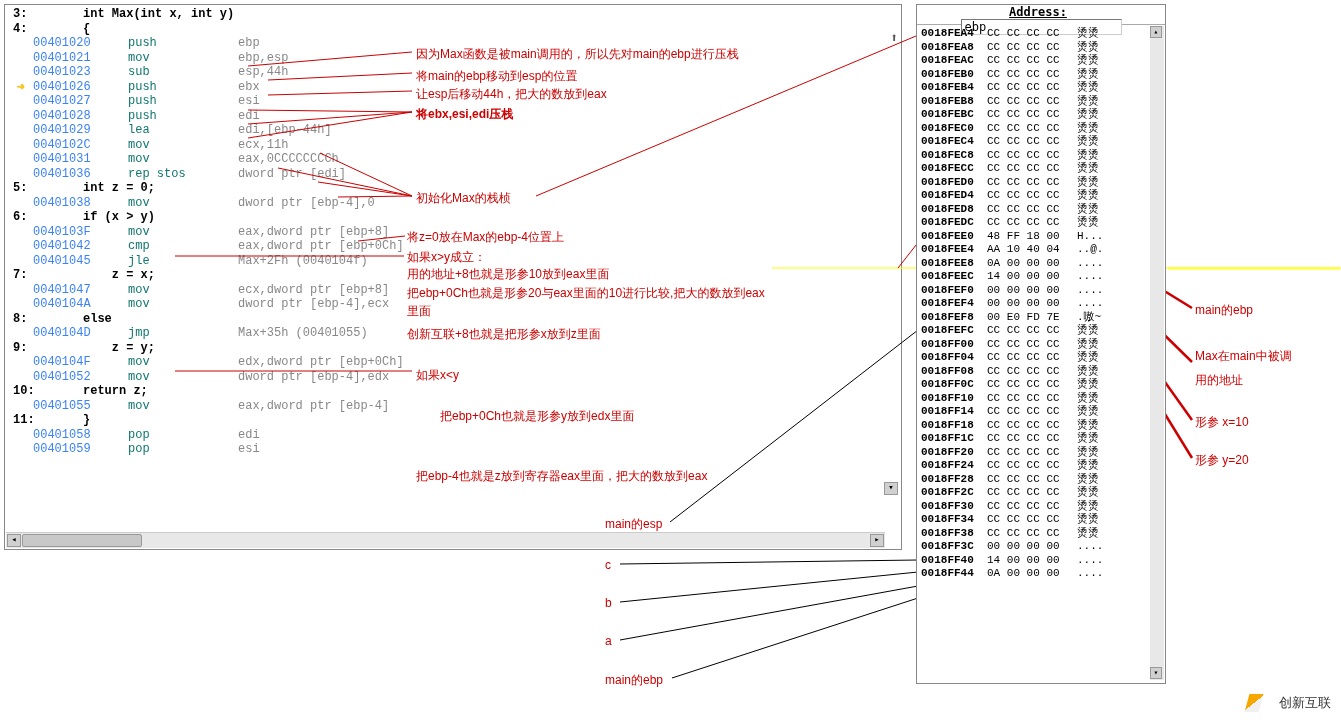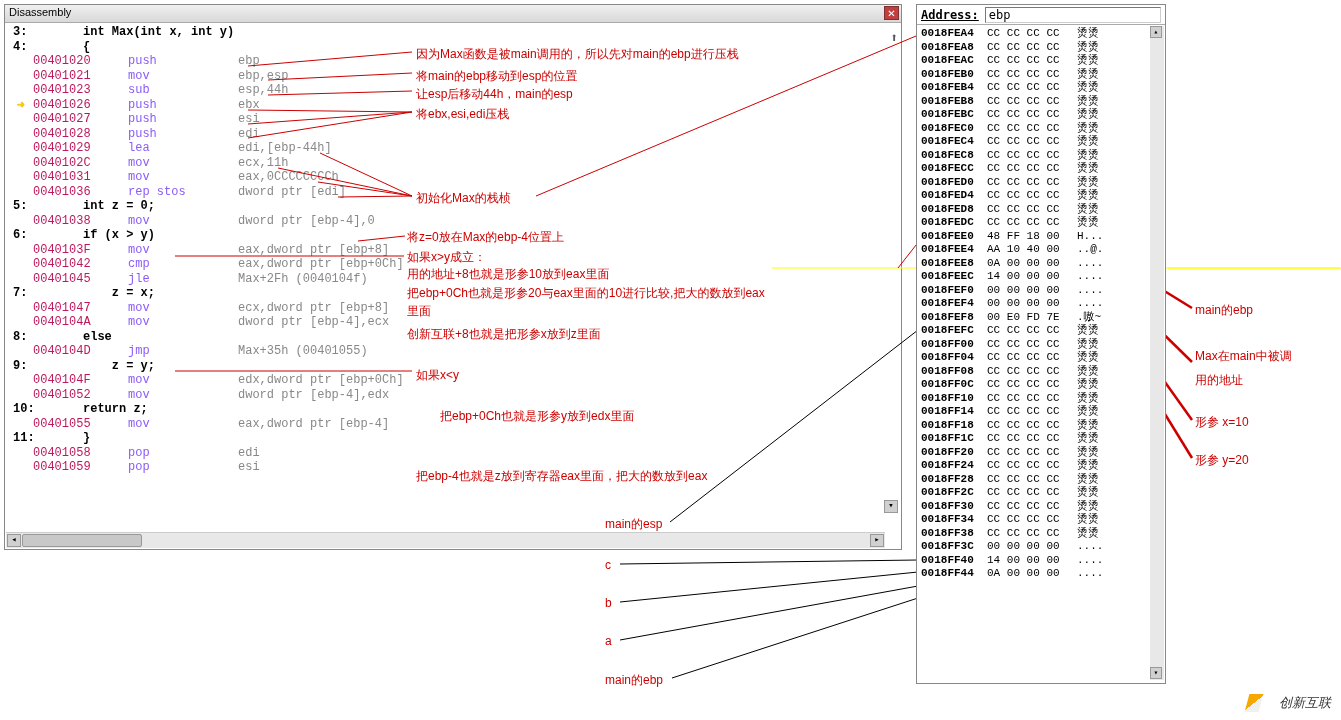--- a/index.html
+++ b/index.html
@@ -4,60 +4,56 @@
 <style>
 * { margin: 0; padding: 0; box-sizing: border-box; }
 body { font-family: 'Courier New', monospace; font-size: 12px; background: #fff; width: 1341px; height: 720px; position: relative; overflow: hidden; }
 .disasm-window { position: absolute; left: 4px; top: 4px; width: 898px; height: 546px; border: 1px solid #888; background: #fff; }
 .disasm-title { height: 18px; background: linear-gradient(to bottom, #f0f0f0, #d8d8d8); border-bottom: 1px solid #aaa; padding: 1px 4px; font-family: Verdana, sans-serif; font-size: 11px; color: #000; position: relative; }
 .disasm-close { position: absolute; right: 2px; top: 1px; width: 15px; height: 14px; background: #c04040; color: #fff; text-align: center; line-height: 13px; font-size: 10px; cursor: pointer; border: 1px solid #803030; }
 .disasm-body { position: relative; height: 510px; overflow: hidden; }
 .uparrow { position: absolute; right: 3px; top: 25px; font-size: 13px; color: #555; }
 .code-area { padding: 2px 8px; font-family: Consolas, 'Courier New', monospace; font-size: 12px; line-height: 14.5px; color: #000; white-space: pre; }
 .code-area .ln { display: flex; }
-.code-area .addr { width: 95px; color: #be185d; }
-.code-area .opcode { width: 110px; color: #8b5cf6; }
+.code-area .addr { width: 95px; color: #3b82f6; }
+.code-area .opcode { width: 110px; color: #0f766e; }
 .code-area .operand { color: #888; }
 .code-area .bold { color: #000; font-weight: bold; }
 .line-num { width: 70px; color: #000; font-weight: bold; }
 .arrow-yellow { position: absolute; left: 14px; top: 78px; width: 12px; height: 12px; }
 .arrow-yellow::before { content: '➜'; color: #ffcc00; font-size: 13px; position: absolute; left: -2px; top: -4px; text-shadow: 0 0 1px #b08000; }
 .scrollbar-bottom { position: absolute; bottom: 1px; left: 1px; right: 16px; height: 16px; background: #e8e8e8; border-top: 1px solid #ccc; }
 .scroll-thumb { position: absolute; left: 16px; top: 1px; width: 120px; height: 13px; background: #c8c8c8; border: 1px solid #999; border-radius: 2px; }
 .scroll-btn { position: absolute; top: 1px; width: 14px; height: 13px; background: #d0d0d0; border: 1px solid #999; text-align: center; font-size: 9px; line-height: 11px; }
 .scroll-btn.l { left: 1px; } .scroll-btn.r { right: 1px; }
 .vscroll-btn { position: absolute; right: 3px; bottom: 20px; width: 14px; height: 13px; background: #d0d0d0; border: 1px solid #999; text-align: center; font-size: 9px; line-height: 10px; }
 .annotation { position: absolute; color: #c00; font-family: 'SimSun', sans-serif; font-size: 12px; white-space: nowrap; }
 .memory-window { position: absolute; left: 916px; top: 4px; width: 250px; height: 680px; border: 1px solid #888; background: #fff; }
-.memory-header { height: 20px; border-bottom: 1px solid #aaa; display: flex; align-items: center; padding: 0 4px; font-family: Consolas, monospace; font-size: 12px; }
+.memory-header { height: 20px; border-bottom: 1px solid #aaa; display: flex; align-items: center; padding: 0 4px; font-family: Consolas, monospace; font-size: 12px; flex-direction: column; }
 .memory-addr-label { font-weight: bold; text-decoration: underline; margin-right: 6px; }
 .memory-input { flex: 1; border: 1px inset #ccc; height: 16px; font-family: Consolas, monospace; font-size: 12px; padding: 0 3px; }
 .memory-body { padding: 2px 4px; font-family: Consolas, 'Courier New', monospace; font-size: 11px; line-height: 13.5px; overflow: hidden; height: 656px; position: relative; }
 .mem-scrollbar { position: absolute; right: 1px; top: 1px; width: 14px; height: 654px; background: #e8e8e8; }
 .mem-scroll-up, .mem-scroll-down { width: 12px; height: 12px; background: #d0d0d0; border: 1px solid #999; font-size: 8px; text-align: center; line-height: 10px; }
 .mem-scroll-down { position: absolute; bottom: 1px; left: 0; }
 .mem-row { display: flex; white-space: pre; }
 .mem-addr { width: 66px; font-weight: bold; color: #000; }
 .mem-hex { width: 90px; color: #000; }
 .mem-ascii { color: #000; }
 .yellow-hl { position: absolute; background: rgba(255, 255, 0, 0.5); height: 2px; }
 .right-annotation { position: absolute; color: #c00; font-family: 'SimSun', sans-serif; font-size: 12px; }
 svg.lines { position: absolute; left: 0; top: 0; pointer-events: none; }
-.watermark { position: absolute; right: 10px; bottom: 8px; font-family: 'Microsoft YaHei', sans-serif; font-size: 13px; color: #333; display: flex; align-items: center; gap: 16px; font-style: italic; }
+.watermark { position: absolute; right: 10px; bottom: 8px; font-family: 'Microsoft YaHei', sans-serif; font-size: 13px; color: #333; display: flex; align-items: center; gap: 16px; }
 .watermark .logo { width: 18px; height: 18px; position: relative; }
 .watermark .logo::before { content: ''; position: absolute; left: 2px; top: 0; width: 14px; height: 18px; background: linear-gradient(135deg, #f7a800 50%, #f0f0f0 50%); transform: skewX(-15deg); }
 </style>
 </head>
 <body>
 
 <div class="disasm-window">
-  <div class="disasm-title">
-    <span>Disassembly</span>
-    <div class="disasm-close">✕</div>
-  </div>
   <div class="uparrow">⬆</div>
   <div class="disasm-body">
     <div class="arrow-yellow"></div>
     <div class="code-area" id="code-area"><div class="ln"><span class="line-num bold">3:      </span><span class="bold">int Max(int x, int y)</span></div><div class="ln"><span class="line-num bold">4:      </span><span class="bold">{</span></div><div class="ln"><span style="width:20px;display:inline-block"></span><span class="addr">00401020</span><span class="opcode">push</span><span class="operand">ebp</span></div><div class="ln"><span style="width:20px;display:inline-block"></span><span class="addr">00401021</span><span class="opcode">mov</span><span class="operand">ebp,esp</span></div><div class="ln"><span style="width:20px;display:inline-block"></span><span class="addr">00401023</span><span class="opcode">sub</span><span class="operand">esp,44h</span></div><div class="ln"><span style="width:20px;display:inline-block"></span><span class="addr">00401026</span><span class="opcode">push</span><span class="operand">ebx</span></div><div class="ln"><span style="width:20px;display:inline-block"></span><span class="addr">00401027</span><span class="opcode">push</span><span class="operand">esi</span></div><div class="ln"><span style="width:20px;display:inline-block"></span><span class="addr">00401028</span><span class="opcode">push</span><span class="operand">edi</span></div><div class="ln"><span style="width:20px;display:inline-block"></span><span class="addr">00401029</span><span class="opcode">lea</span><span class="operand">edi,[ebp-44h]</span></div><div class="ln"><span style="width:20px;display:inline-block"></span><span class="addr">0040102C</span><span class="opcode">mov</span><span class="operand">ecx,11h</span></div><div class="ln"><span style="width:20px;display:inline-block"></span><span class="addr">00401031</span><span class="opcode">mov</span><span class="operand">eax,0CCCCCCCCh</span></div><div class="ln"><span style="width:20px;display:inline-block"></span><span class="addr">00401036</span><span class="opcode">rep stos</span><span class="operand">dword ptr [edi]</span></div><div class="ln"><span class="line-num bold">5:      </span><span class="bold">int z = 0;</span></div><div class="ln"><span style="width:20px;display:inline-block"></span><span class="addr">00401038</span><span class="opcode">mov</span><span class="operand">dword ptr [ebp-4],0</span></div><div class="ln"><span class="line-num bold">6:      </span><span class="bold">if (x &gt; y)</span></div><div class="ln"><span style="width:20px;display:inline-block"></span><span class="addr">0040103F</span><span class="opcode">mov</span><span class="operand">eax,dword ptr [ebp+8]</span></div><div class="ln"><span style="width:20px;display:inline-block"></span><span class="addr">00401042</span><span class="opcode">cmp</span><span class="operand">eax,dword ptr [ebp+0Ch]</span></div><div class="ln"><span style="width:20px;display:inline-block"></span><span class="addr">00401045</span><span class="opcode">jle</span><span class="operand">Max+2Fh (0040104f)</span></div><div class="ln"><span class="line-num bold">7:      </span><span class="bold">    z = x;</span></div><div class="ln"><span style="width:20px;display:inline-block"></span><span class="addr">00401047</span><span class="opcode">mov</span><span class="operand">ecx,dword ptr [ebp+8]</span></div><div class="ln"><span style="width:20px;display:inline-block"></span><span class="addr">0040104A</span><span class="opcode">mov</span><span class="operand">dword ptr [ebp-4],ecx</span></div><div class="ln"><span class="line-num bold">8:      </span><span class="bold">else</span></div><div class="ln"><span style="width:20px;display:inline-block"></span><span class="addr">0040104D</span><span class="opcode">jmp</span><span class="operand">Max+35h (00401055)</span></div><div class="ln"><span class="line-num bold">9:      </span><span class="bold">    z = y;</span></div><div class="ln"><span style="width:20px;display:inline-block"></span><span class="addr">0040104F</span><span class="opcode">mov</span><span class="operand">edx,dword ptr [ebp+0Ch]</span></div><div class="ln"><span style="width:20px;display:inline-block"></span><span class="addr">00401052</span><span class="opcode">mov</span><span class="operand">dword ptr [ebp-4],edx</span></div><div class="ln"><span class="line-num bold">10:     </span><span class="bold">return z;</span></div><div class="ln"><span style="width:20px;display:inline-block"></span><span class="addr">00401055</span><span class="opcode">mov</span><span class="operand">eax,dword ptr [ebp-4]</span></div><div class="ln"><span class="line-num bold">11:     </span><span class="bold">}</span></div><div class="ln"><span style="width:20px;display:inline-block"></span><span class="addr">00401058</span><span class="opcode">pop</span><span class="operand">edi</span></div><div class="ln"><span style="width:20px;display:inline-block"></span><span class="addr">00401059</span><span class="opcode">pop</span><span class="operand">esi</span></div></div>
     <div class="vscroll-btn">▾</div>
   </div>
   <div class="scrollbar-bottom">
     <div class="scroll-btn l">◂</div>
     <div class="scroll-thumb"></div>
     <div class="scroll-btn r">▸</div>
@@ -98,22 +94,22 @@
     <line x1="1088" y1="244" x2="1192" y2="308"></line>
     <line x1="1088" y1="260" x2="1192" y2="362"></line>
     <line x1="1088" y1="274" x2="1192" y2="420"></line>
     <line x1="1088" y1="289" x2="1192" y2="458"></line>
   </g>
 </svg>
 
 <div id="annotations-container">
     <div class="annotation" style="top: 46px; left: 416px;">因为Max函数是被main调用的，所以先对main的ebp进行压栈</div>
     <div class="annotation" style="top: 68px; left: 416px;">将main的ebp移动到esp的位置</div>
-    <div class="annotation" style="top: 86px; left: 416px;">让esp后移动44h，main的esp</div>
-    <div class="annotation" style="top: 106px; left: 416px;">将ebx,esi,edi压栈</div>
+    <div class="annotation" style="top: 86px; left: 416px;">让esp后移动44h，把大的数放到eax</div>
+    <div class="annotation" style="top: 106px; left: 416px; font-weight: bold;">将ebx,esi,edi压栈</div>
     <div class="annotation" style="top: 190px; left: 416px;">初始化Max的栈桢</div>
     <div class="annotation" style="top: 229px; left: 407px;">将z=0放在Max的ebp-4位置上</div>
     <div class="annotation" style="top: 249px; left: 407px;">如果x&gt;y成立：</div>
     <div class="annotation" style="top: 266px; left: 407px;">用的地址+8也就是形参10放到eax里面</div>
     <div class="annotation" style="top: 285px; left: 407px;">把ebp+0Ch也就是形参20与eax里面的10进行比较,把大的数放到eax</div>
     <div class="annotation" style="top: 303px; left: 407px;">里面</div>
     <div class="annotation" style="top: 326px; left: 407px;">创新互联+8也就是把形参x放到z里面</div>
     <div class="annotation" style="top: 367px; left: 416px;">如果x&lt;y</div>
     <div class="annotation" style="top: 408px; left: 440px;">把ebp+0Ch也就是形参y放到edx里面</div>
     <div class="annotation" style="top: 468px; left: 416px;">把ebp-4也就是z放到寄存器eax里面，把大的数放到eax</div>
@@ -150,21 +146,21 @@
       <div class="mem-row"><span class="mem-addr">0018FEBC</span><span class="mem-hex">CC CC CC CC</span><span class="mem-ascii">烫烫</span></div>
       <div class="mem-row"><span class="mem-addr">0018FEC0</span><span class="mem-hex">CC CC CC CC</span><span class="mem-ascii">烫烫</span></div>
       <div class="mem-row"><span class="mem-addr">0018FEC4</span><span class="mem-hex">CC CC CC CC</span><span class="mem-ascii">烫烫</span></div>
       <div class="mem-row"><span class="mem-addr">0018FEC8</span><span class="mem-hex">CC CC CC CC</span><span class="mem-ascii">烫烫</span></div>
       <div class="mem-row"><span class="mem-addr">0018FECC</span><span class="mem-hex">CC CC CC CC</span><span class="mem-ascii">烫烫</span></div>
       <div class="mem-row"><span class="mem-addr">0018FED0</span><span class="mem-hex">CC CC CC CC</span><span class="mem-ascii">烫烫</span></div>
       <div class="mem-row"><span class="mem-addr">0018FED4</span><span class="mem-hex">CC CC CC CC</span><span class="mem-ascii">烫烫</span></div>
       <div class="mem-row"><span class="mem-addr">0018FED8</span><span class="mem-hex">CC CC CC CC</span><span class="mem-ascii">烫烫</span></div>
       <div class="mem-row"><span class="mem-addr">0018FEDC</span><span class="mem-hex">CC CC CC CC</span><span class="mem-ascii">烫烫</span></div>
       <div class="mem-row"><span class="mem-addr">0018FEE0</span><span class="mem-hex">48 FF 18 00</span><span class="mem-ascii">H...</span></div>
-      <div class="mem-row"><span class="mem-addr">0018FEE4</span><span class="mem-hex">AA 10 40 00</span><span class="mem-ascii">..@.</span></div>
+      <div class="mem-row"><span class="mem-addr">0018FEE4</span><span class="mem-hex">AA 10 40 04</span><span class="mem-ascii">..@.</span></div>
       <div class="mem-row"><span class="mem-addr">0018FEE8</span><span class="mem-hex">0A 00 00 00</span><span class="mem-ascii">....</span></div>
       <div class="mem-row"><span class="mem-addr">0018FEEC</span><span class="mem-hex">14 00 00 00</span><span class="mem-ascii">....</span></div>
       <div class="mem-row"><span class="mem-addr">0018FEF0</span><span class="mem-hex">00 00 00 00</span><span class="mem-ascii">....</span></div>
       <div class="mem-row"><span class="mem-addr">0018FEF4</span><span class="mem-hex">00 00 00 00</span><span class="mem-ascii">....</span></div>
       <div class="mem-row"><span class="mem-addr">0018FEF8</span><span class="mem-hex">00 E0 FD 7E</span><span class="mem-ascii">.嗷~</span></div>
       <div class="mem-row"><span class="mem-addr">0018FEFC</span><span class="mem-hex">CC CC CC CC</span><span class="mem-ascii">烫烫</span></div>
       <div class="mem-row"><span class="mem-addr">0018FF00</span><span class="mem-hex">CC CC CC CC</span><span class="mem-ascii">烫烫</span></div>
       <div class="mem-row"><span class="mem-addr">0018FF04</span><span class="mem-hex">CC CC CC CC</span><span class="mem-ascii">烫烫</span></div>
       <div class="mem-row"><span class="mem-addr">0018FF08</span><span class="mem-hex">CC CC CC CC</span><span class="mem-ascii">烫烫</span></div>
       <div class="mem-row"><span class="mem-addr">0018FF0C</span><span class="mem-hex">CC CC CC CC</span><span class="mem-ascii">烫烫</span></div>

